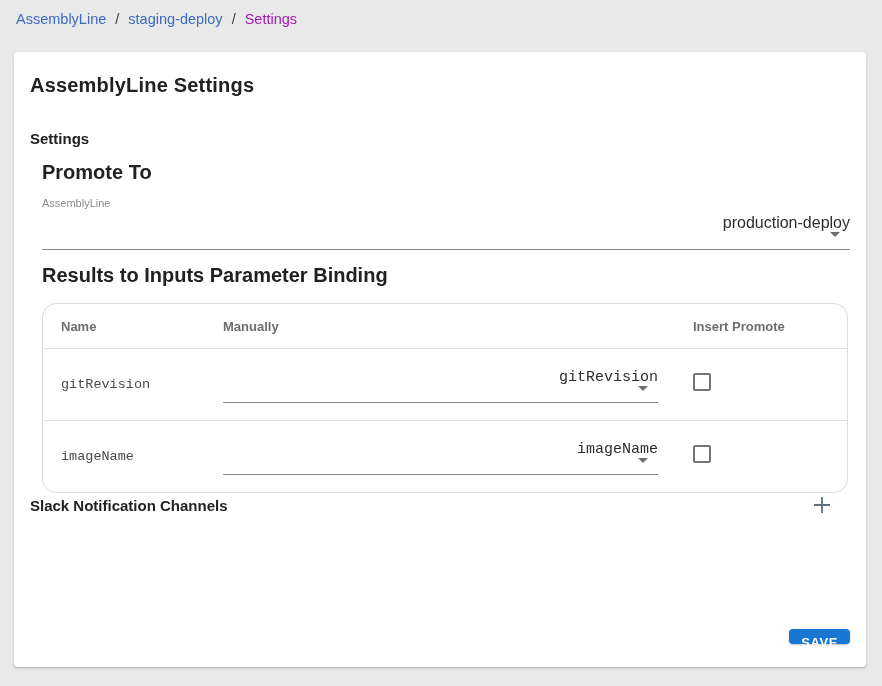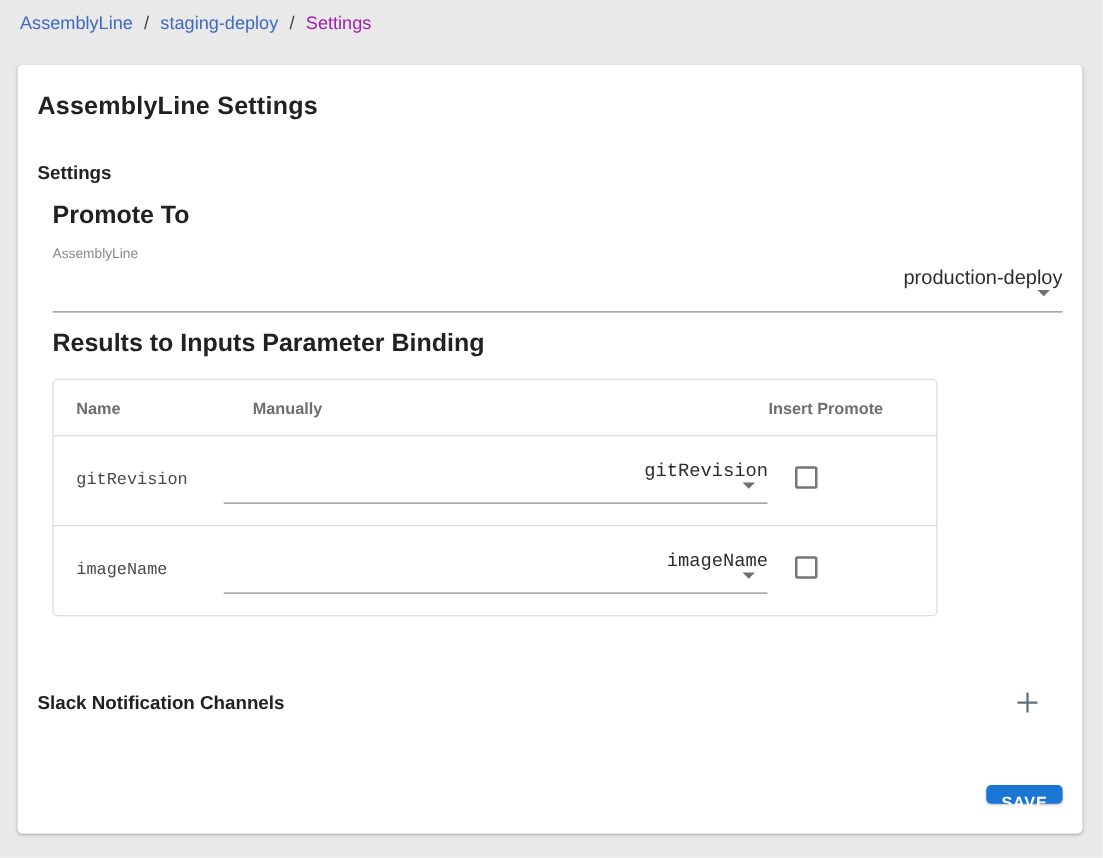--- a/index.html
+++ b/index.html
@@ -75,23 +75,23 @@
     width: 0; height: 0;
     border-left: 5px solid transparent;
     border-right: 5px solid transparent;
     border-top: 5px solid #6f6f6f;
     margin: 0 10px 5px 0;
   }
 
   
   .binding-table {
     margin-top: 16px;
-    width: 708px;
+    width: 806px;
     border: 1px solid #dcdcdc;
-    border-radius: 4px;
+    border-radius: 14px;
     background: #fff;
   }
   .t-row { display: flex; align-items: center; }
   .t-row + .t-row { border-top: 1px solid #e0e0e0; font-family: Liberation Mono, monospace; }
   .t-head { height: 44px; }
   .t-body-row { height: 72px; }
   .cell-name  { width: 180px; padding-left: 18px; }
   .cell-param { width: 448px; }
   .cell-insert { width: 176px; padding-left: 22px; }
   .head-label {
@@ -108,21 +108,20 @@
     border: 2px solid #757575;
     border-radius: 2px;
     background: #fff;
     cursor: pointer;
     display: inline-block;
   }
 
   
   .slack-row {
     display: flex; align-items: center; justify-content: space-between;
-    margin-top: 57px;
     padding-right: 4px;
   }
   .add-btn {
     background: none; border: none; cursor: pointer;
     width: 24px; height: 24px;
     display: flex; align-items: center; justify-content: center;
     padding: 0; margin-right: 12px;
   }
 
   

